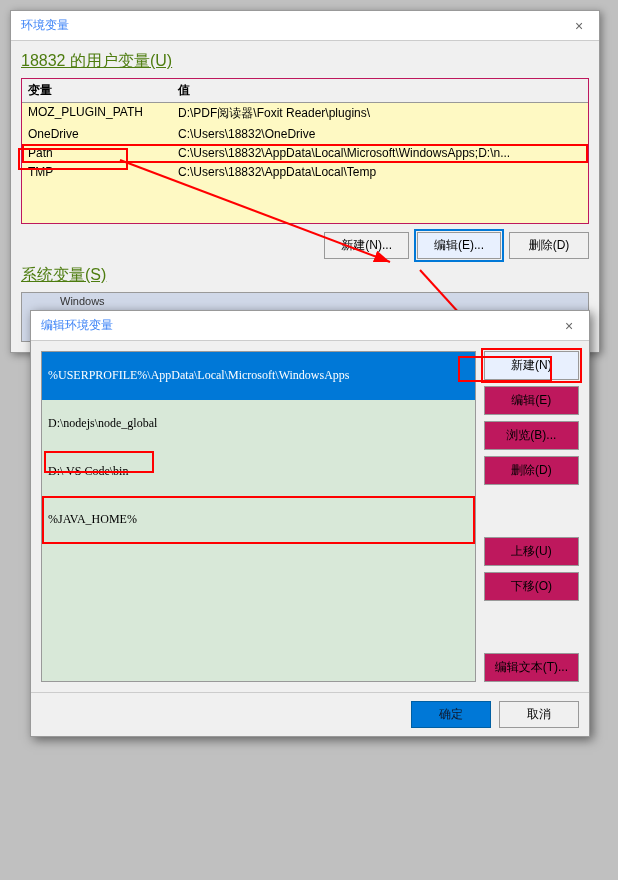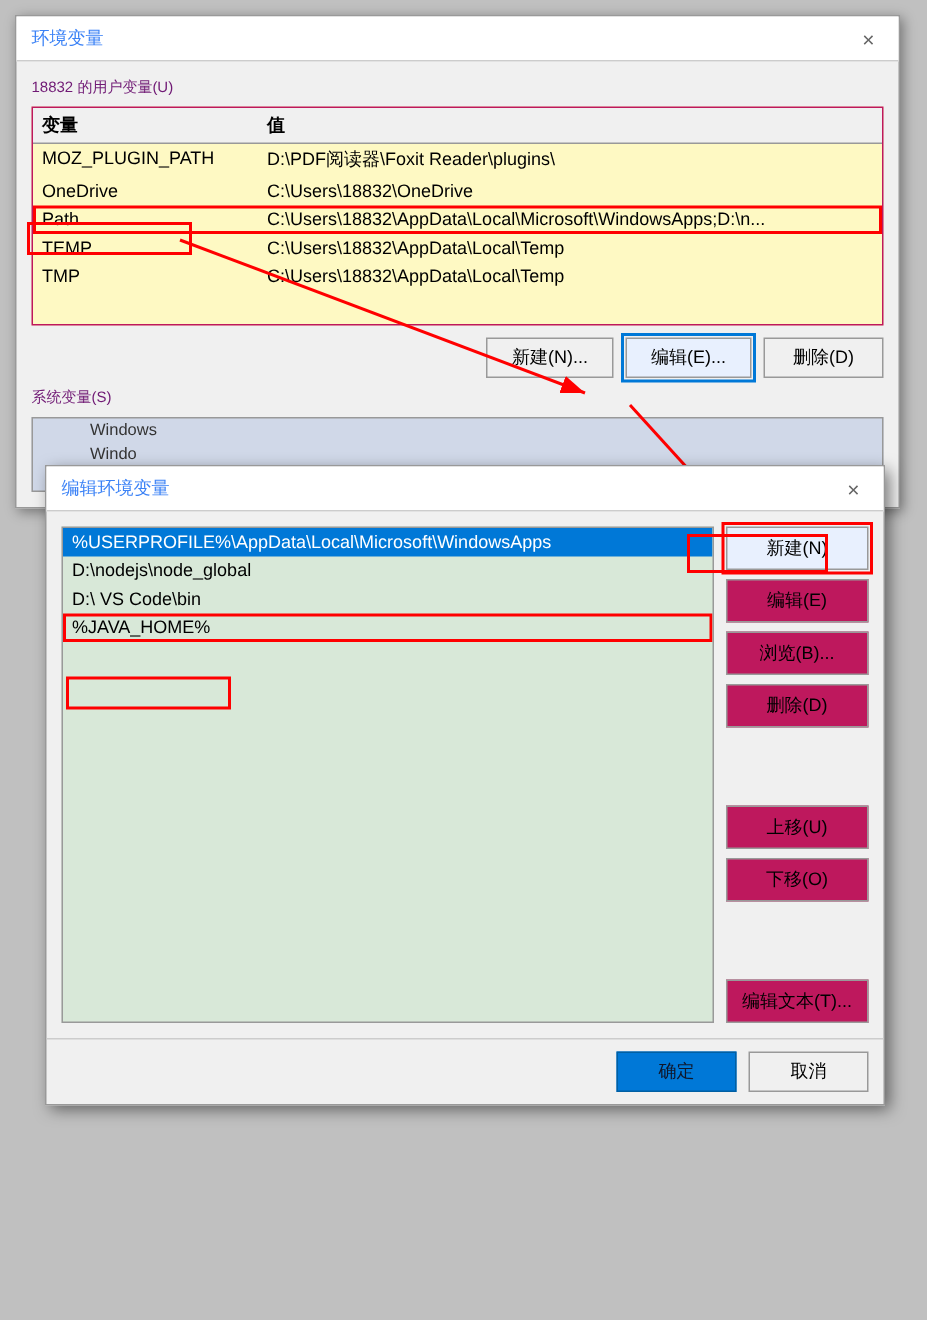--- a/index.html
+++ b/index.html
@@ -49,23 +49,24 @@
       align-items: center;
       justify-content: center;
       border: 1px solid transparent;
     }
 
     .dialog-content {
       padding: 10px;
     }
 
     .section-label {
-      font-size: 10px;
-      color: #701a75;
+      font-size: 16px;
+      color: #4d7c0f;
       margin-bottom: 6px;
+      text-decoration: underline;
     }
 
     
     .env-table-container {
       border: 1px solid #be185d;
       background: #fef9c3;
       margin-bottom: 8px;
     }
 
     .env-table-header {
@@ -194,26 +195,27 @@
 
     .path-list-container {
       flex: 1;
       border: 1px solid #999;
       background: #d8e8d8;
       min-height: 320px;
       overflow-y: auto;
     }
 
     .path-list-item {
-      padding: 2px 6px;
+      padding: 16px 6px;
       cursor: default;
       border-bottom: 1px solid transparent;
       white-space: nowrap;
       overflow: hidden;
       text-overflow: ellipsis;
+      font-family: Liberation Serif, serif;
     }
 
     .path-list-item.selected {
       background: #0078d7;
       color: #fff;
     }
 
     .path-list-item.highlighted {
       outline: 2px solid red;
       outline-offset: -2px;
@@ -303,24 +305,20 @@
           </div>
           <div class="env-row">
             <div class="col-var">OneDrive</div>
             <div class="col-val">C:\Users\18832\OneDrive</div>
           </div>
           <div class="env-row highlighted">
             <div class="col-var">Path</div>
             <div class="col-val">C:\Users\18832\AppData\Local\Microsoft\WindowsApps;D:\n...</div>
           </div>
           <div class="env-row">
-            <div class="col-var">TEMP</div>
-            <div class="col-val">C:\Users\18832\AppData\Local\Temp</div>
-          </div>
-          <div class="env-row">
             <div class="col-var">TMP</div>
             <div class="col-val">C:\Users\18832\AppData\Local\Temp</div>
           </div>
         </div>
     </div>
 
     <div class="btn-row">
       <button class="btn">新建(N)...</button>
       <button class="btn highlighted">编辑(E)...</button>
       <button class="btn">删除(D)</button>

